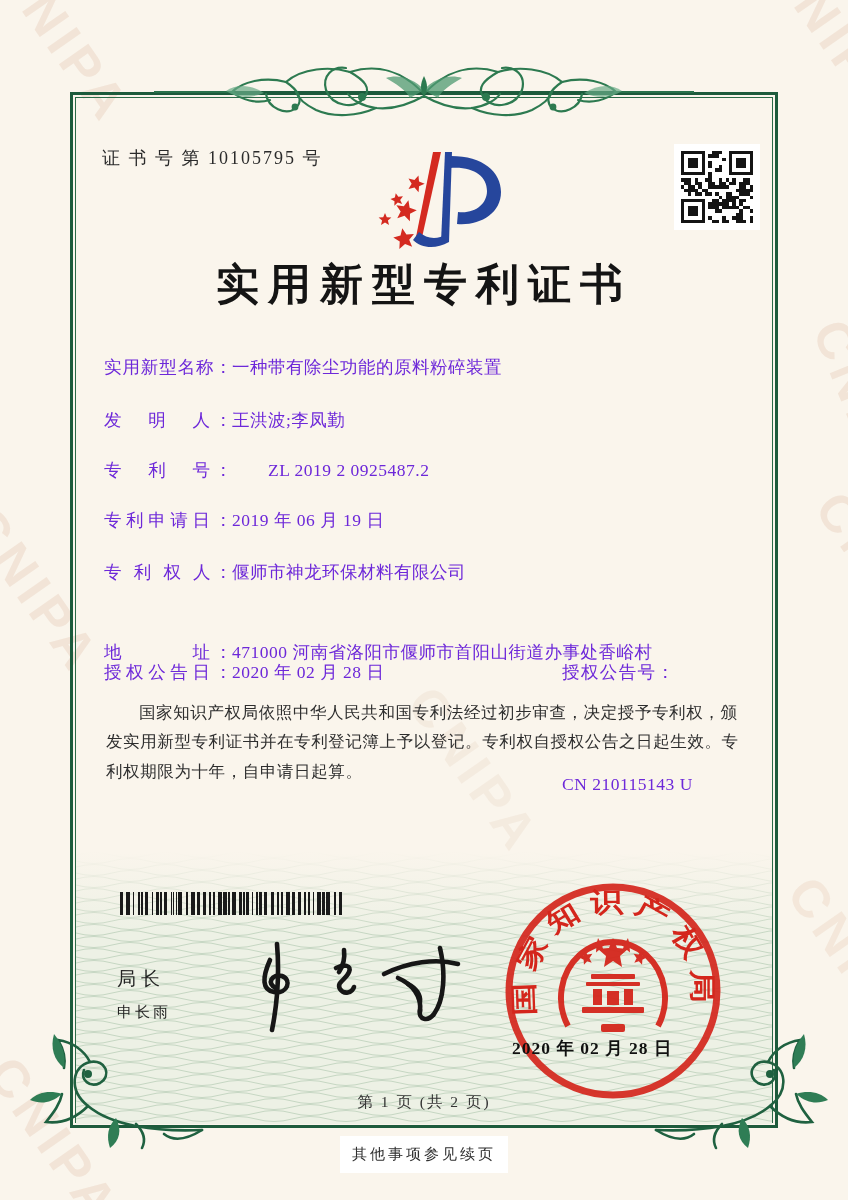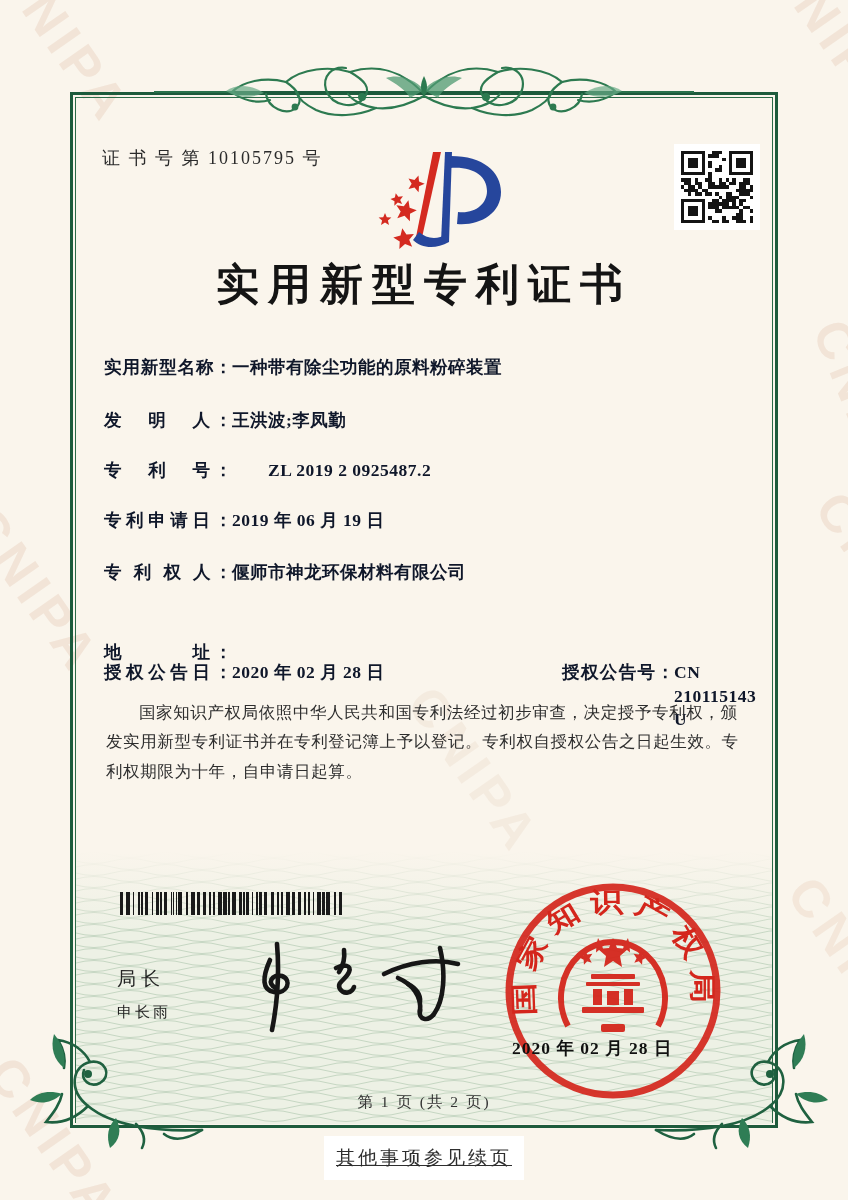--- a/index.html
+++ b/index.html
@@ -42,28 +42,28 @@
   .qr{
     position:absolute;left:674px;top:144px;width:86px;height:86px;
     background:#ffffff;display:flex;align-items:center;justify-content:center;
   }
   .title{
     position:absolute;left:0;right:0;top:256px;text-align:center;
     font-size:43px;font-weight:bold;letter-spacing:9px;color:#141414;
   }
   .field-row{
     position:absolute;left:104px;width:620px;
-    font-size:17.5px;color:#0f172a;display:flex;line-height:1.35;font-weight:bold;
+    font-size:17.5px;color:#6d28d9;display:flex;line-height:1.35;
   }
   .field-label{
     display:inline-block;width:128px;flex:0 0 128px;
     text-align:justify;text-align-last:justify;
   }
   .field-value{flex:1;letter-spacing:0.5px;}
-  .grant-no-pair{position:absolute;left:458px;top:0;display:flex;font-size:17.5px;}
+  .grant-no-pair{position:absolute;left:458px;top:0;display:flex;font-size:17.5px;flex-direction:column;}
   .grant-no-pair .field-label{width:112px;flex:0 0 112px;}
   .paragraphs{
     position:absolute;left:106px;top:698px;width:638px;
     font-size:16.5px;line-height:1.78;letter-spacing:0.6px;color:#2e2e2e;
   }
   .paragraphs p{margin:0;text-indent:2em;}
   .barcode{position:absolute;left:120px;top:892px;width:226px;height:23px;}
   .officer-title{
     position:absolute;left:117px;top:966px;
     font-size:19px;letter-spacing:5px;color:#222;
@@ -81,21 +81,21 @@
     font-size:17.5px;font-weight:bold;letter-spacing:1px;color:#111;
     white-space:nowrap;
   }
   .page-indicator{
     position:absolute;left:0;right:0;top:1092px;text-align:center;
     font-size:15.5px;letter-spacing:2px;color:#333;
   }
   .note-box{
     position:absolute;left:50%;top:1136px;transform:translateX(-50%);
     background:#ffffff;padding:9px 12px;
-    font-size:19px;letter-spacing:3px;color:#2e2e2e;z-index:3;text-decoration:underline;
+    font-size:15px;letter-spacing:3px;color:#2e2e2e;z-index:3;
   }
   .ornament-top{position:absolute;left:154px;top:56px;z-index:2;}
   .flourish-bl{position:absolute;left:26px;top:1030px;z-index:3;}
   .flourish-br{position:absolute;left:652px;top:1030px;z-index:3;transform:scaleX(-1);}
 </style>
 </head>
 <body>
 
 <div class="wm" style="left:-30px;top:10px;">CNIPA</div>
 <div class="wm" style="left:742px;top:6px;">CNIPA</div>
@@ -378,20 +378,21 @@
   <div class="field-row" style="top:509px;">
     <span class="field-label">专利申请日：</span>
     <span class="field-value">2019 年 06 月 19 日</span>
   </div>
   <div class="field-row" style="top:561px;">
     <span class="field-label">专 利 权 人：</span>
     <span class="field-value">偃师市神龙环保材料有限公司</span>
   </div>
   <div class="field-row" style="top:641px;">
     <span class="field-label">地　　　址：</span>
+    <span class="field-value">471000 河南省洛阳市偃师市首阳山街道办事处香峪村</span>
   </div>
   <div class="field-row" style="top:661px;">
     <span class="field-label">授权公告日：</span>
     <span class="field-value">2020 年 02 月 28 日</span>
     <span class="grant-no-pair">
       <span class="field-label">授权公告号：</span>
       <span class="field-value">CN 210115143 U</span>
     </span>
   </div>
 

